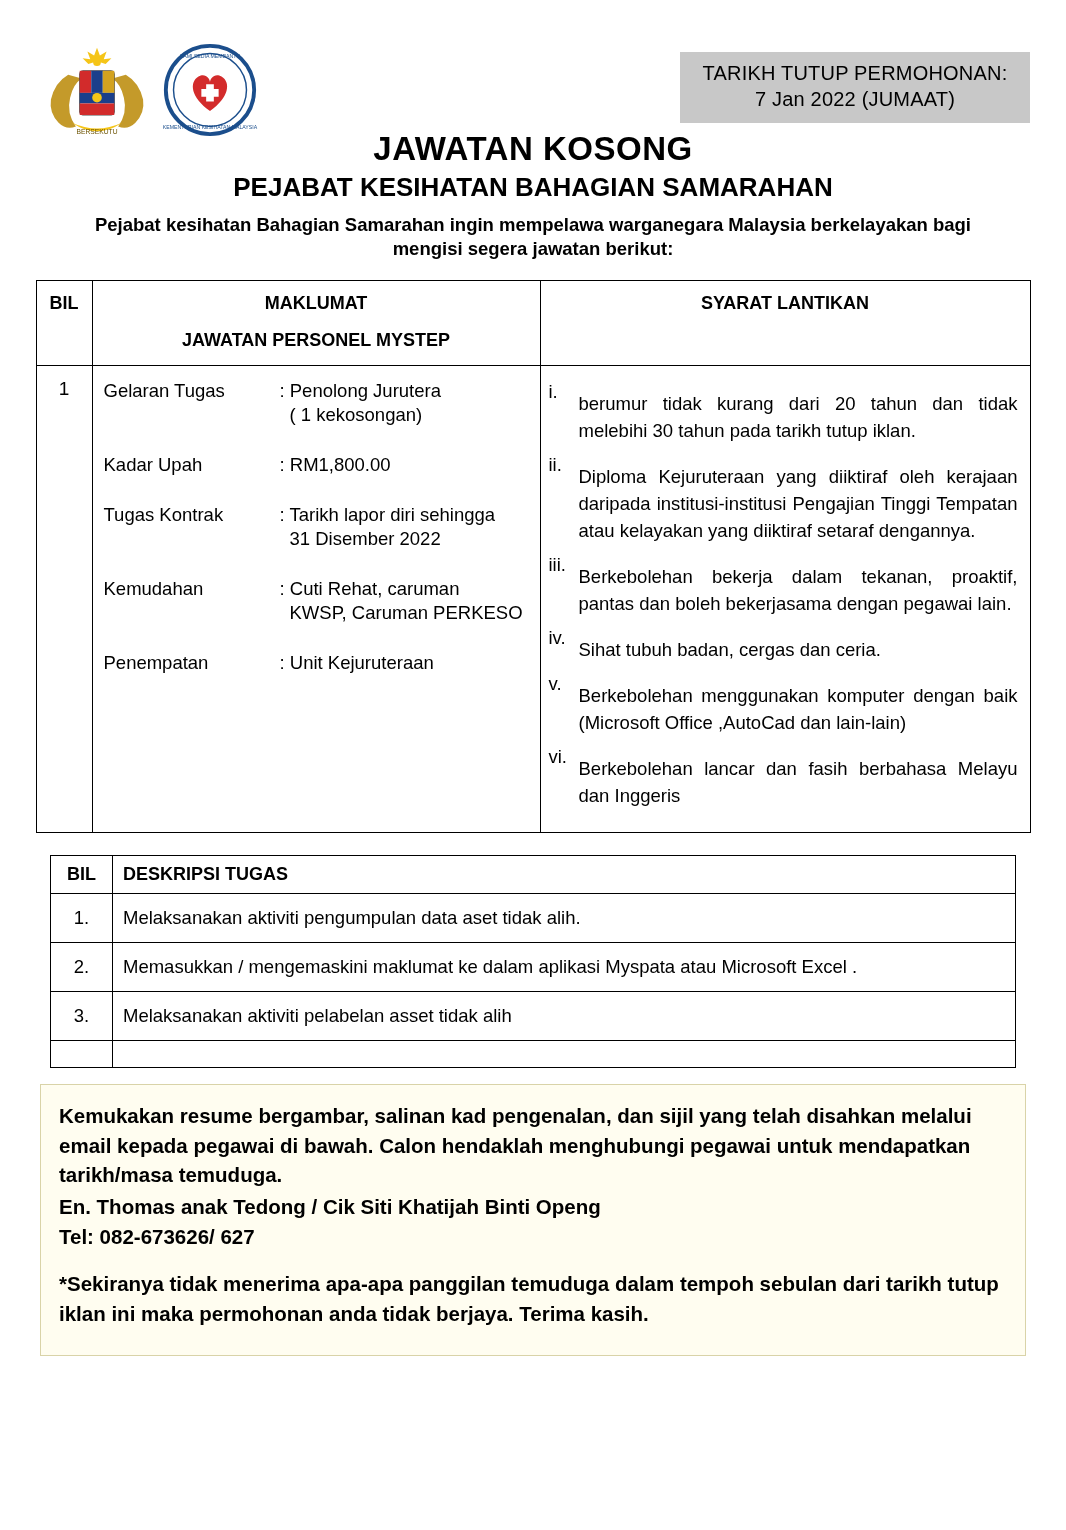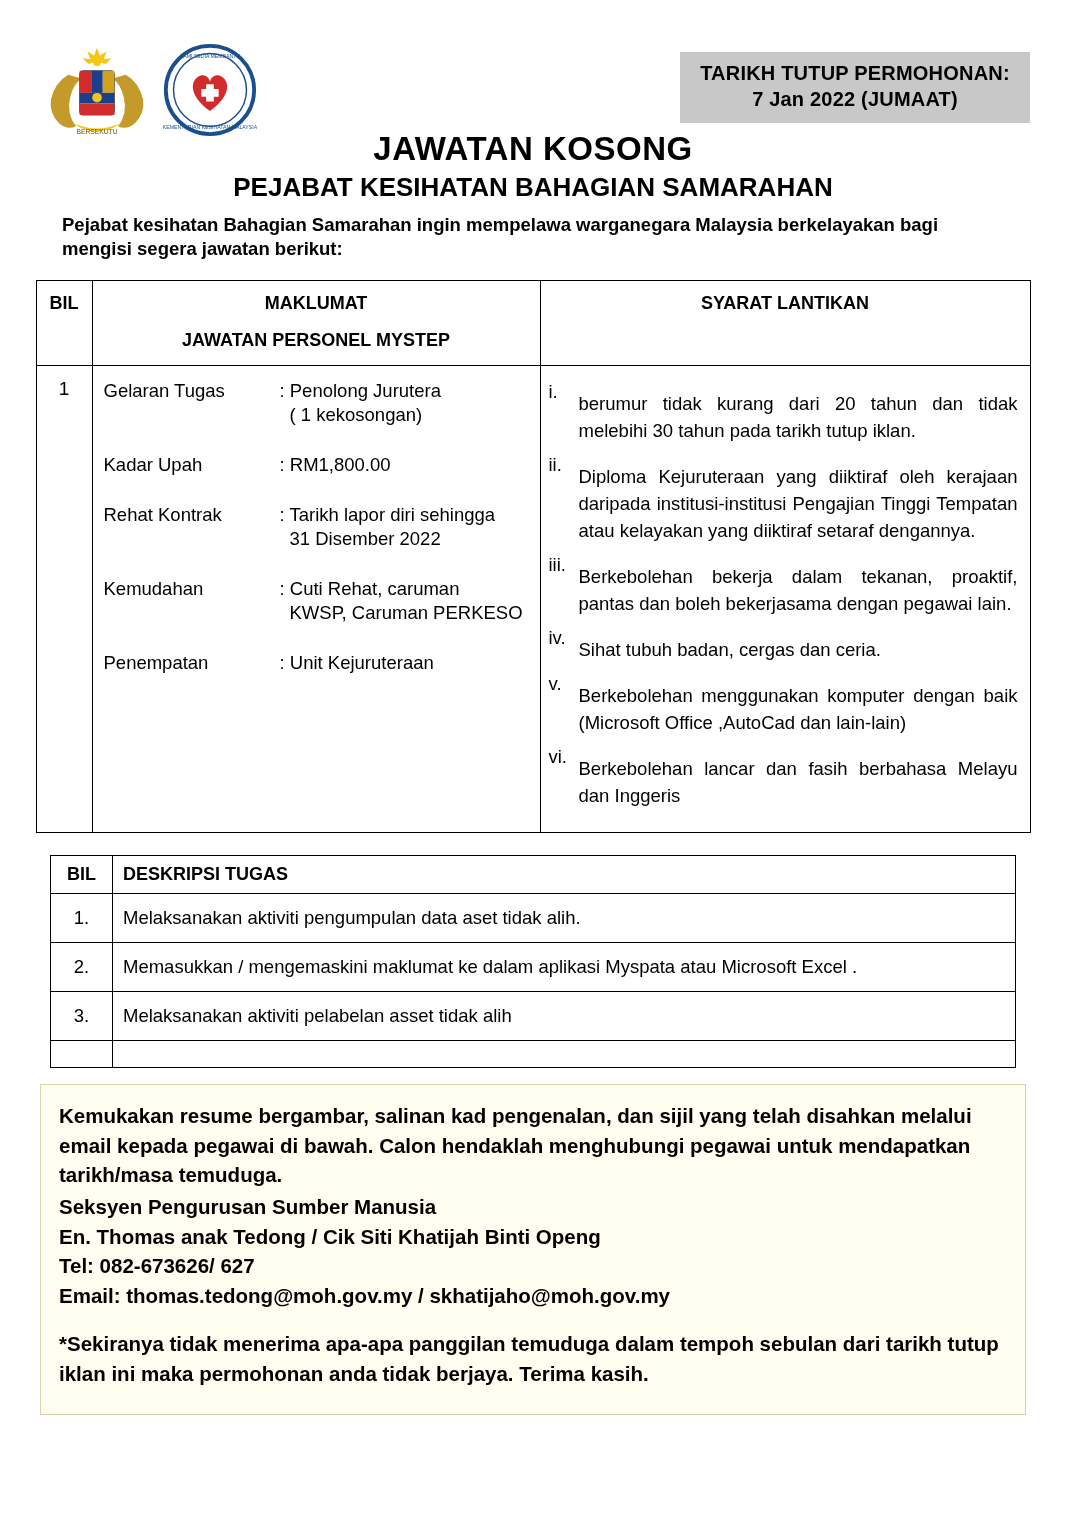--- a/index.html
+++ b/index.html
@@ -42,39 +42,40 @@
     position: absolute;
     right: 14px;
     top: 34px;
     width: 350px;
     background: #c8c8c8;
     text-align: center;
     padding: 9px 6px 11px 6px;
     line-height: 1.28;
   }
   .closing-box .l1, .closing-box .l2 {
-    font-weight: bold;
+    font-weight: normal;
     font-size: 20px;
     letter-spacing: .2px;
   }
 
   .title-main {
     text-align: center;
     font-size: 33px;
     font-weight: bold;
     letter-spacing: .5px;
     padding-top: 112px;
   }
   .title-sub {
     text-align: center;
     font-size: 26px;
     font-weight: bold;
     margin-top: 4px;
   }
   .intro {
+    text-align: center;
     font-size: 18.5px;
     font-weight: bold;
     margin: 10px 40px 0 40px;
     line-height: 1.32;
   }
 
   
   table { border-collapse: collapse; }
   .tbl-main {
     width: 994px;
@@ -260,21 +261,21 @@
                 <span class="cont">( 1 kekosongan)</span>
               </div>
             </div>
             <div class="info-row">
               <div class="info-label">Kadar Upah</div>
               <div class="info-value">
                 <span>: RM1,800.00</span>
               </div>
             </div>
             <div class="info-row">
-              <div class="info-label">Rehat Kontrak</div>
+              <div class="info-label">Tugas Kontrak</div>
               <div class="info-value">
                 <span>: Tarikh lapor diri sehingga</span>
                 <span class="cont">31 Disember 2022</span>
               </div>
             </div>
             <div class="info-row">
               <div class="info-label">Kemudahan</div>
               <div class="info-value">
                 <span>: Cuti Rehat, caruman</span>
                 <span class="cont">KWSP, Caruman PERKESO</span>
@@ -342,21 +343,19 @@
       <tr class="tt-spacer">
         <td></td>
         <td></td>
       </tr>
     </tbody>
   </table>
 
 
   <div class="notice">
     <p class="para">Kemukakan resume bergambar, salinan kad pengenalan, dan sijil yang telah disahkan melalui email kepada  pegawai di bawah. Calon hendaklah menghubungi pegawai untuk mendapatkan tarikh/masa temuduga.</p>
-    <p>Seksyen Pengurusan Sumber Manusia</p>
     <p>En. Thomas anak Tedong / Cik Siti Khatijah Binti Openg</p>
     <p>Tel: 082-673626/ 627</p>
-    <p>Email: thomas.tedong@moh.gov.my / skhatijaho@moh.gov.my</p>
     <div class="gap"></div>
     <p>*Sekiranya tidak menerima apa-apa panggilan temuduga dalam tempoh sebulan dari tarikh tutup iklan ini maka permohonan anda tidak berjaya. Terima kasih.</p>
   </div>
 
 </div>
 
 </body></html>

